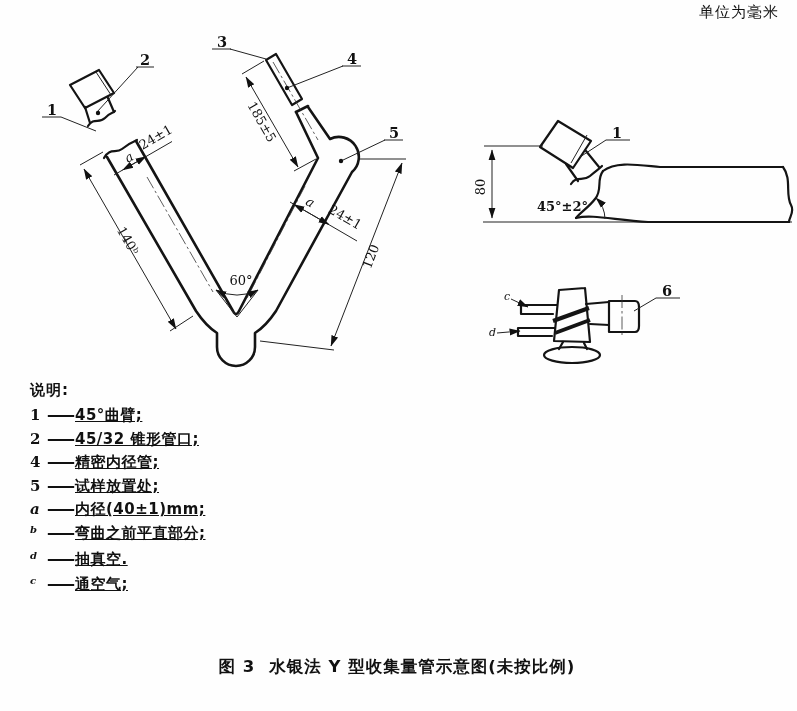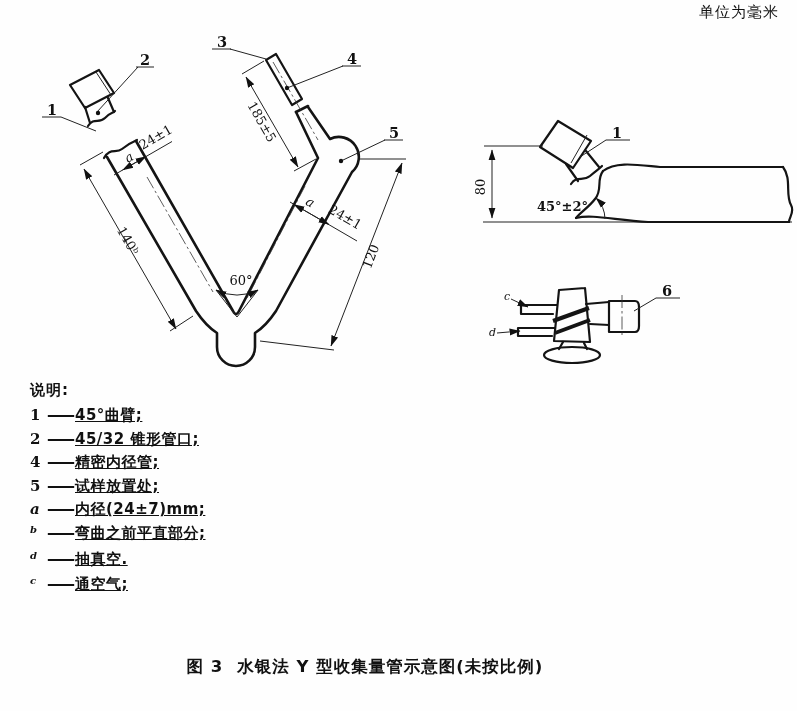--- a/index.html
+++ b/index.html
@@ -26,21 +26,21 @@
   .legend{position:absolute;left:30px;top:381px;font-size:15px;font-weight:700;}
   .lg-head{margin-bottom:6px;letter-spacing:1px;}
   .lg-row{margin-bottom:5.6px;white-space:nowrap;line-height:18px;}
   .lg-key{display:inline-block;width:17px;font-family:"DejaVu Serif",serif;font-weight:700;}
   .lg-key.ita{font-style:italic;}
   .lg-key.sup{font-size:10px;position:relative;top:-5px;font-style:italic;}
   .lg-dash{letter-spacing:-2px;margin-right:2px;}
   .lg-text{letter-spacing:0.5px;text-decoration:underline;}
   
   .caption{position:absolute;left:0;top:656px;width:730px;text-align:center;
-           font-size:16.5px;font-weight:700;letter-spacing:1px;}
+           font-size:16.5px;font-weight:700;letter-spacing:1px;padding-left:32px;}
   .cap-prefix{margin-right:14px;}
 </style>
 </head>
 <body>
 
 <div id="page">
 
   <div class="units">单位为毫米</div>
 
   <svg width="797" height="390" viewBox="0 0 797 390">
@@ -168,21 +168,21 @@
     <div class="lg-row">
       <span class="lg-key">2</span><span class="lg-dash">——</span><span class="lg-text">45/32 锥形管口;</span>
     </div>
     <div class="lg-row">
       <span class="lg-key">4</span><span class="lg-dash">——</span><span class="lg-text">精密内径管;</span>
     </div>
     <div class="lg-row">
       <span class="lg-key">5</span><span class="lg-dash">——</span><span class="lg-text">试样放置处;</span>
     </div>
     <div class="lg-row">
-      <span class="lg-key ita">a</span><span class="lg-dash">——</span><span class="lg-text">内径(24±7)mm;</span>
+      <span class="lg-key ita">a</span><span class="lg-dash">——</span><span class="lg-text">内径(40±1)mm;</span>
     </div>
     <div class="lg-row">
       <span class="lg-key sup">b</span><span class="lg-dash">——</span><span class="lg-text">弯曲之前平直部分;</span>
     </div>
     <div class="lg-row">
       <span class="lg-key sup">d</span><span class="lg-dash">——</span><span class="lg-text">抽真空.</span>
     </div>
     <div class="lg-row">
       <span class="lg-key sup">c</span><span class="lg-dash">——</span><span class="lg-text">通空气;</span>
     </div>

